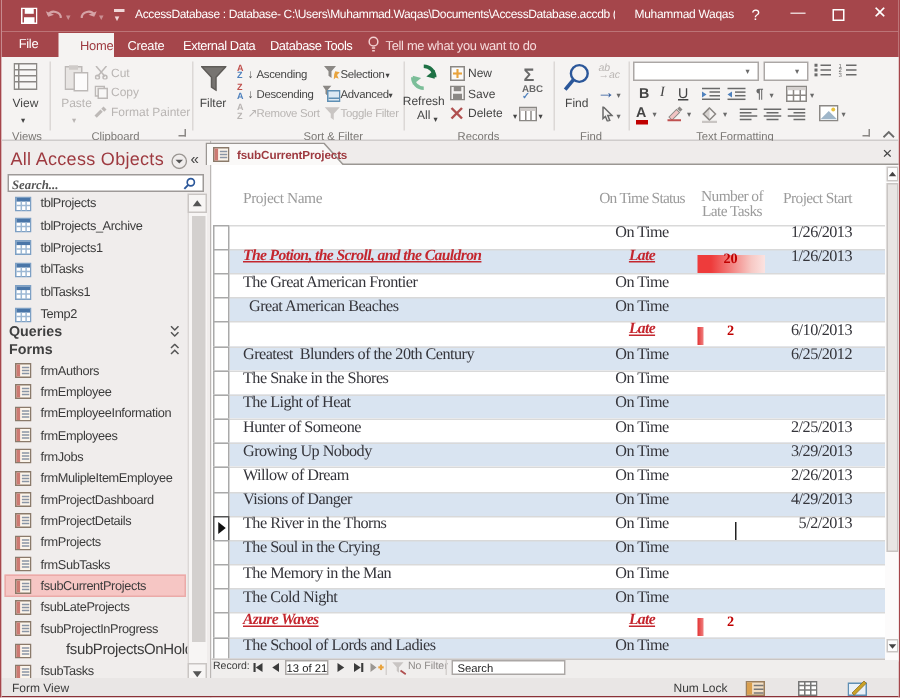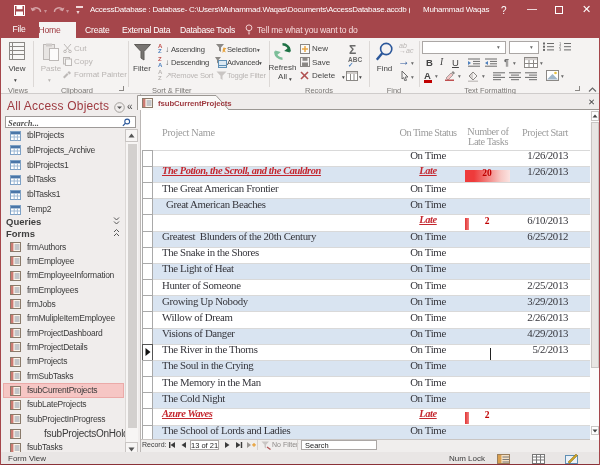--- a/index.html
+++ b/index.html
@@ -26,21 +26,21 @@
 <div class="abs" style="left:75px;top:6px;width:7px;height:1.5px;background:#F0D7D8"></div>
 <div class="abs" style="left:75.5px;top:8px;color:#F0D7D8;font-size:6px">▾</div>
 <div class="abs" style="left:89px;top:5px;width:320px;height:12px;overflow:hidden;color:#fff;font-size:8px;letter-spacing:-0.25px">AccessDatabase : Database- C:\Users\Muhammad.Waqas\Documents\AccessDatabase.accdb (Ac...</div>
 <div class="abs" style="left:422px;top:5px;color:#fff;font-size:8px;letter-spacing:-0.2px">Muhammad Waqas</div>
 <div class="abs" style="left:500px;top:5px;color:#fff;font-size:10px">?</div>
 <div class="abs" style="left:526px;top:3px;color:#fff;font-size:10px">—</div>
 <div class="abs" style="left:554px;top:5.5px;width:8px;height:8px;border:1px solid #fff"></div>
 <div class="abs" style="left:581px;top:4px;color:#fff;font-size:11px;line-height:11px">✕</div>
 <div class="abs" style="left:0;top:21px;width:600px;height:17px;background:#A5464B"></div>
 <div class="abs" style="left:2px;top:21px;width:32px;height:17px;color:#fff;font-size:8.6px;letter-spacing:-0.2px;text-align:center;line-height:17px">File</div>
-<div class="abs" style="left:37.5px;top:22px;width:37px;height:16px;background:#F5F3F2;color:#9E3A40;font-size:8.6px;letter-spacing:-0.2px;text-align:left;line-height:16px">Home</div>
+<div class="abs" style="left:37.5px;top:22px;width:37px;height:16px;background:#F5F3F2;color:#9E3A40;font-size:8.6px;letter-spacing:-0.2px;text-align:right;line-height:16px">Home</div>
 <div class="abs" style="left:84px;top:21px;color:#fff;font-size:8.6px;letter-spacing:-0.2px;line-height:18px">Create</div>
 <div class="abs" style="left:121px;top:21px;color:#fff;font-size:8.6px;letter-spacing:-0.3px;line-height:18px">External Data</div>
 <div class="abs" style="left:179px;top:21px;color:#fff;font-size:8.6px;letter-spacing:-0.3px;line-height:18px">Database Tools</div>
 <svg class="abs" style="left:244px;top:24px" width="8" height="11" viewBox="0 0 8 11">
 <circle cx="4" cy="3.8" r="2.9" fill="none" stroke="#F3D0D1"></circle>
 <line x1="2.9" y1="8" x2="5.1" y2="8" stroke="#F3D0D1"></line>
 <line x1="3.1" y1="9.8" x2="4.9" y2="9.8" stroke="#F3D0D1"></line>
 </svg>
 <div class="abs" style="left:256px;top:21px;color:#F6DBDC;font-size:8.6px;letter-spacing:-0.2px;line-height:18px">Tell me what you want to do</div>
 <div class="abs" style="left:0;top:38px;width:600px;height:56px;background:#F5F3F2;border-bottom:1px solid #CFCCCB"></div>
@@ -105,21 +105,21 @@
       <path d="M0 0 H6 L3.5 3 V7 L2 5.5 V3 Z" fill="#8B8885"></path>
       <rect x="3.5" y="3.5" width="8" height="7" fill="#DCE9F3" stroke="#5F8FB4"></rect>
       <line x1="4" y1="8.5" x2="11" y2="8.5" stroke="#5F8FB4"></line>
     </svg>
 <div class="abs" style="left:226px;top:58px;color:#444444;font-size:7.6px;letter-spacing:-0.2px">Advanced</div>
 <div class="abs" style="left:258px;top:60px;color:#444444;font-size:5.5px">▾</div>
 <svg class="abs" style="left:215px;top:71px" width="11" height="10" viewBox="0 0 11 10">
       <path d="M0.5 0.5 H10.5 L6.5 4.8 V9 L4.5 7.5 V4.8 Z" fill="#C9C5C3"></path>
     </svg>
 <div class="abs" style="left:226px;top:71px;color:#B9B5B3;font-size:7.6px;letter-spacing:-0.2px">Toggle Filter</div>
-<div class="abs" style="left:151px;top:85.5px;width:90px;text-align:left;color:#7A7774;font-size:7.5px">Sort &amp; Filter</div>
+<div class="abs" style="left:151px;top:85.5px;width:90px;text-align:right;color:#7A7774;font-size:7.5px">Sort &amp; Filter</div>
 <div class="abs" style="left:268px;top:41px;width:1px;height:46px;background:#DCD8D6"></div>
 <svg class="abs" style="left:272px;top:42px" width="19" height="19" viewBox="0 0 19 19">
 <path d="M9.5 2.2 A7.3 7.3 0 0 1 16.8 9.5" fill="none" stroke="#1E7145" stroke-width="2.4"></path>
 <path d="M9.5 16.8 A7.3 7.3 0 0 1 2.2 9.5" fill="none" stroke="#7CBE99" stroke-width="2.4"></path>
 <path d="M16.8 4.5 L16.8 10.5 L11.2 9 Z" fill="#1E7145"></path>
 <path d="M2.2 14.5 L2.2 8.5 L7.8 10 Z" fill="#7CBE99"></path>
 </svg>
 <div class="abs" style="left:259px;top:63px;width:45px;text-align:center;color:#444444;font-size:8px;line-height:9px">Refresh<br>All</div>
 <div class="abs" style="left:288px;top:76px;color:#444444;font-size:5.5px">▾</div>
 <svg class="abs" style="left:299px;top:44px" width="10" height="10" viewBox="0 0 10 10">

